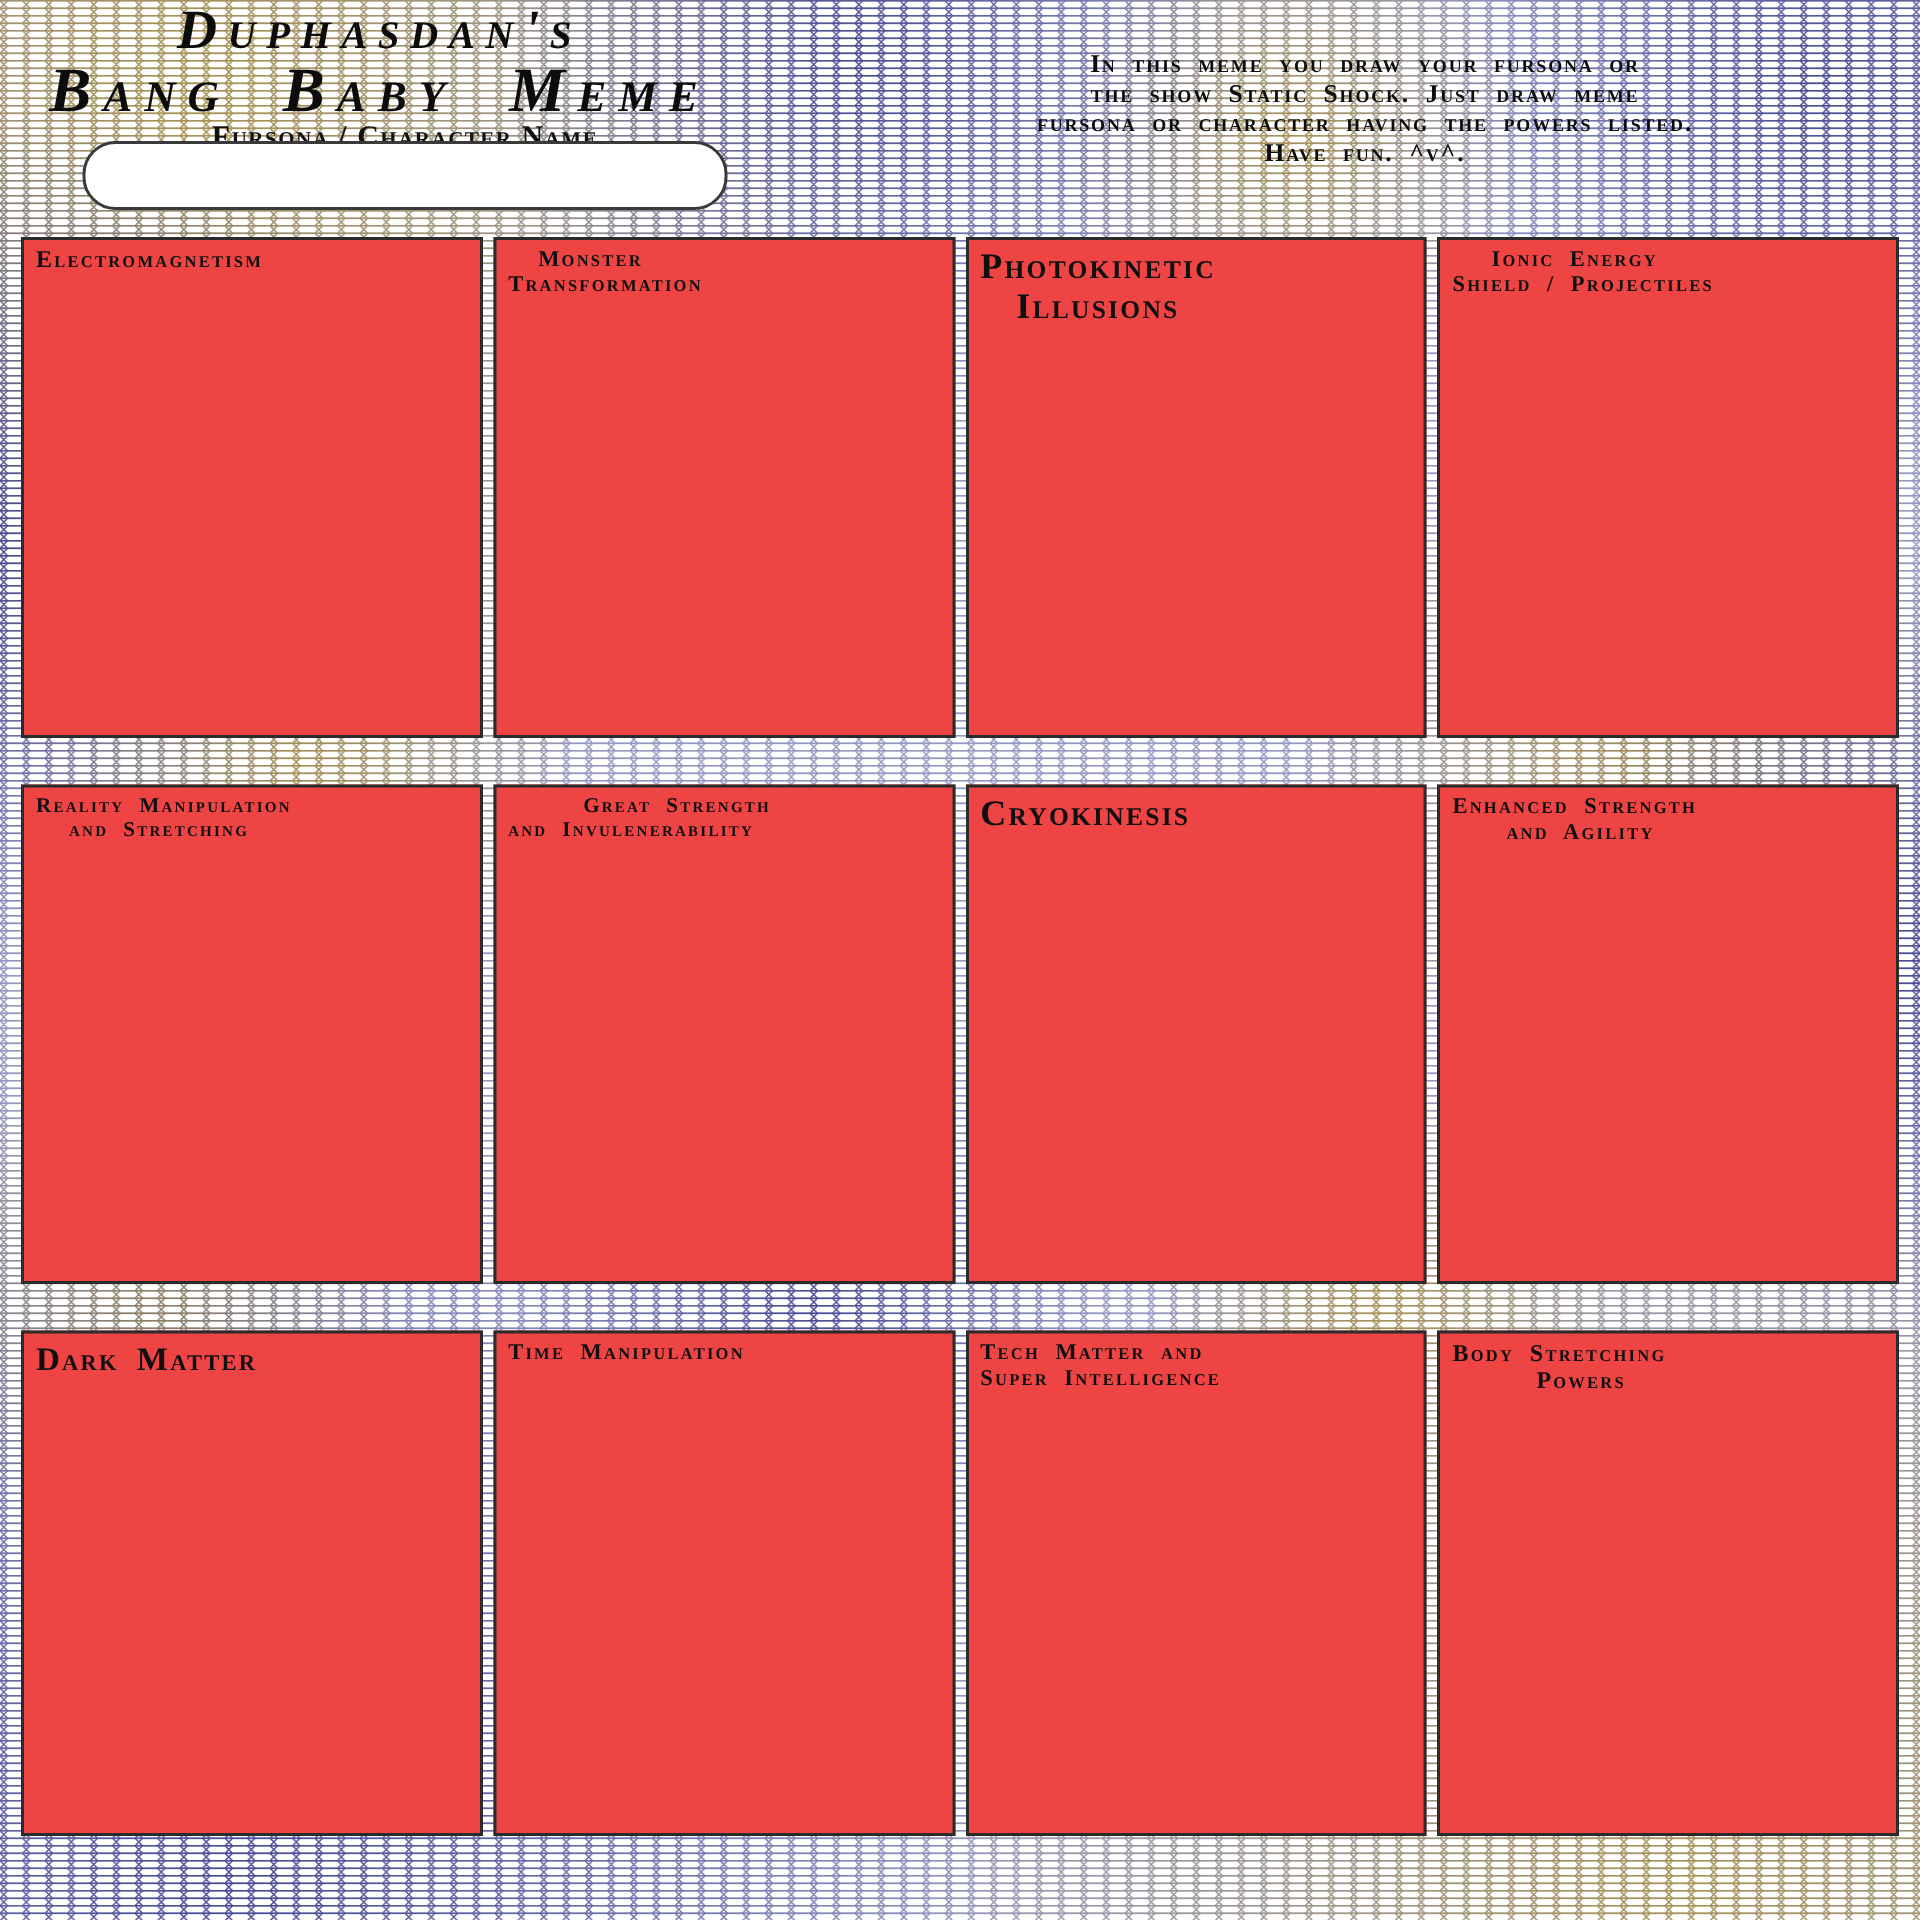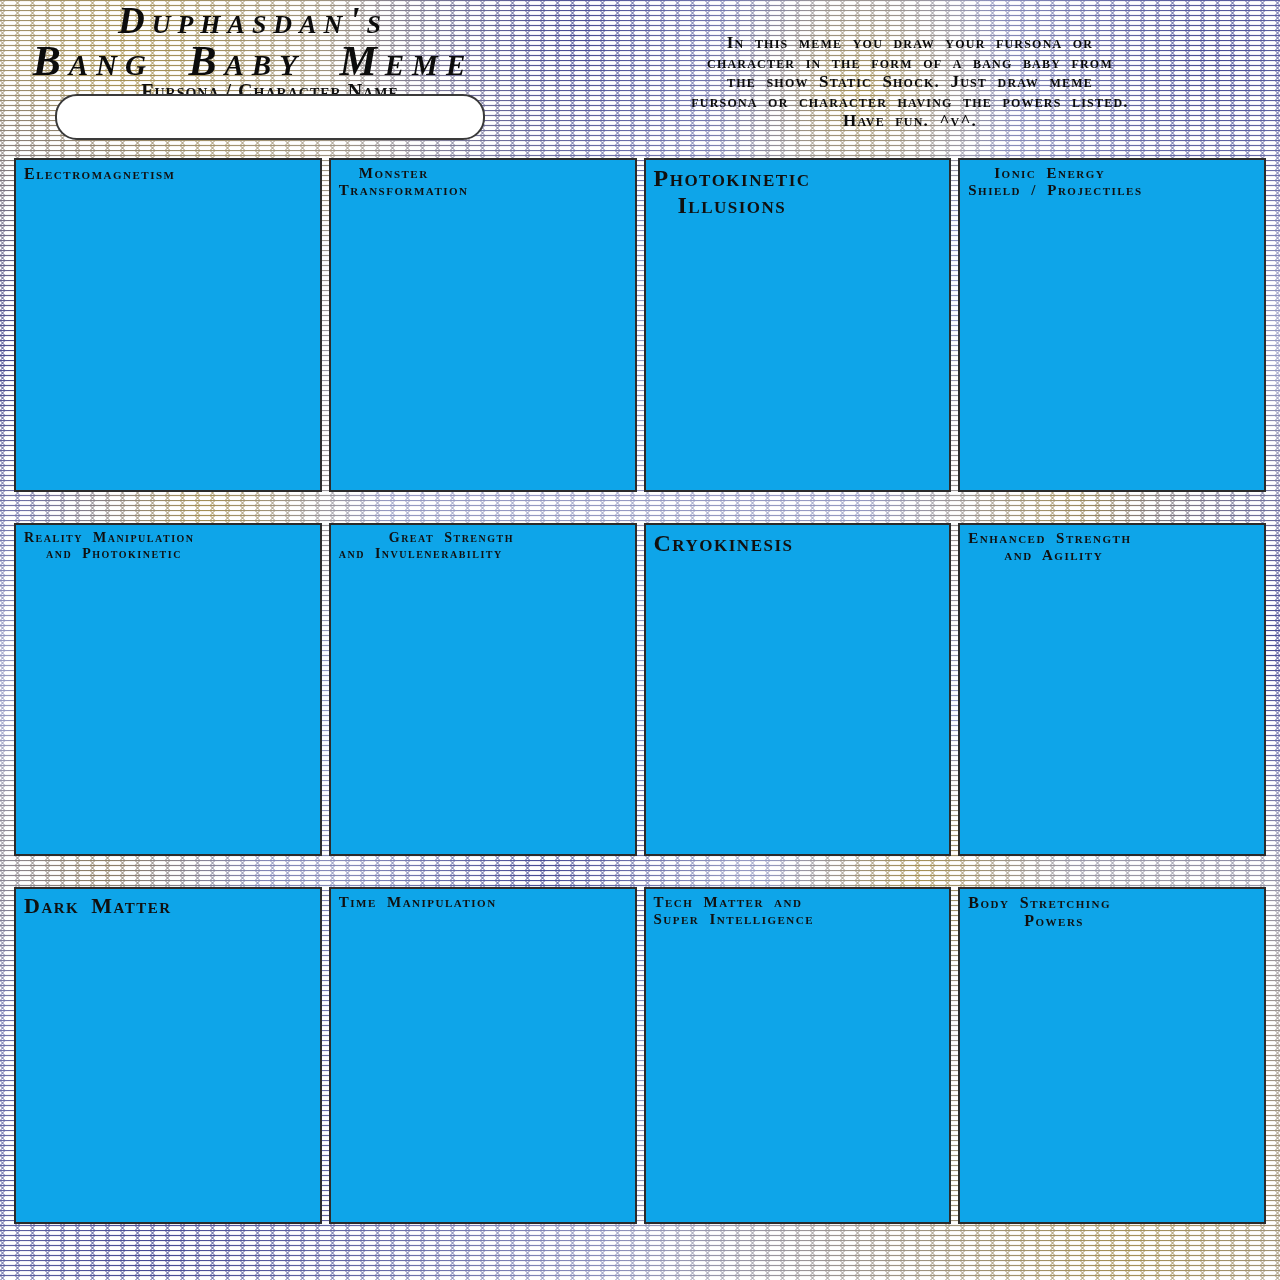--- a/index.html
+++ b/index.html
@@ -35,21 +35,21 @@
     letter-spacing:1.2px;word-spacing:5px;color:#0c0c0c;
   }
 
   
   .grid{
     position:absolute;left:14px;top:158px;width:1252px;
     display:grid;grid-template-columns:repeat(4,1fr);
     grid-template-rows:334px 333px 337px;column-gap:7px;row-gap:31px;
   }
   .panel{
-    background:#0ea5e9;border:2px solid #2b2b2b;box-sizing:border-box;
+    background:#ef4444;border:2px solid #2b2b2b;box-sizing:border-box;
     padding:5px 8px;
   }
   .panel-label{
     font-weight:bold;font-variant:small-caps;color:#101010;
     letter-spacing:1.5px;word-spacing:5px;line-height:1.12;
   }
   .lline{display:block;}
 </style>
 </head>
 <body>
@@ -105,21 +105,20 @@
     <div class="t1">Duphasdan's</div>
     <div class="t2">Bang Baby Meme</div>
   </div>
 
   <div class="name-label">Fursona / Character Name</div>
 
   <input class="name-input" type="text" value="" style="">
 
   <div class="instructions">
     <div>In this meme you draw your fursona or</div>
-    <div>character in the form of a bang baby from</div>
     <div>the show Static Shock.  Just draw meme</div>
     <div>fursona or character having the powers listed.</div>
     <div>Have fun.  ^v^.</div>
   </div>
 
   <div class="grid">
 
     <div class="panel">
       <div class="panel-label" style="font-size:16px;">
         <span class="lline">Electromagnetism</span>
@@ -144,21 +143,21 @@
     <div class="panel">
       <div class="panel-label" style="font-size:15px;">
         <span class="lline" style="margin-left:26px;">Ionic Energy</span>
         <span class="lline">Shield / Projectiles</span>
       </div>
     </div>
 
     <div class="panel">
       <div class="panel-label" style="font-size:14px;">
         <span class="lline">Reality Manipulation</span>
-        <span class="lline" style="margin-left:22px;">and Photokinetic</span>
+        <span class="lline" style="margin-left:22px;">and Stretching</span>
       </div>
     </div>
 
     <div class="panel">
       <div class="panel-label" style="font-size:14px;">
         <span class="lline" style="margin-left:50px;">Great Strength</span>
         <span class="lline">and Invulenerability</span>
       </div>
     </div>
 

